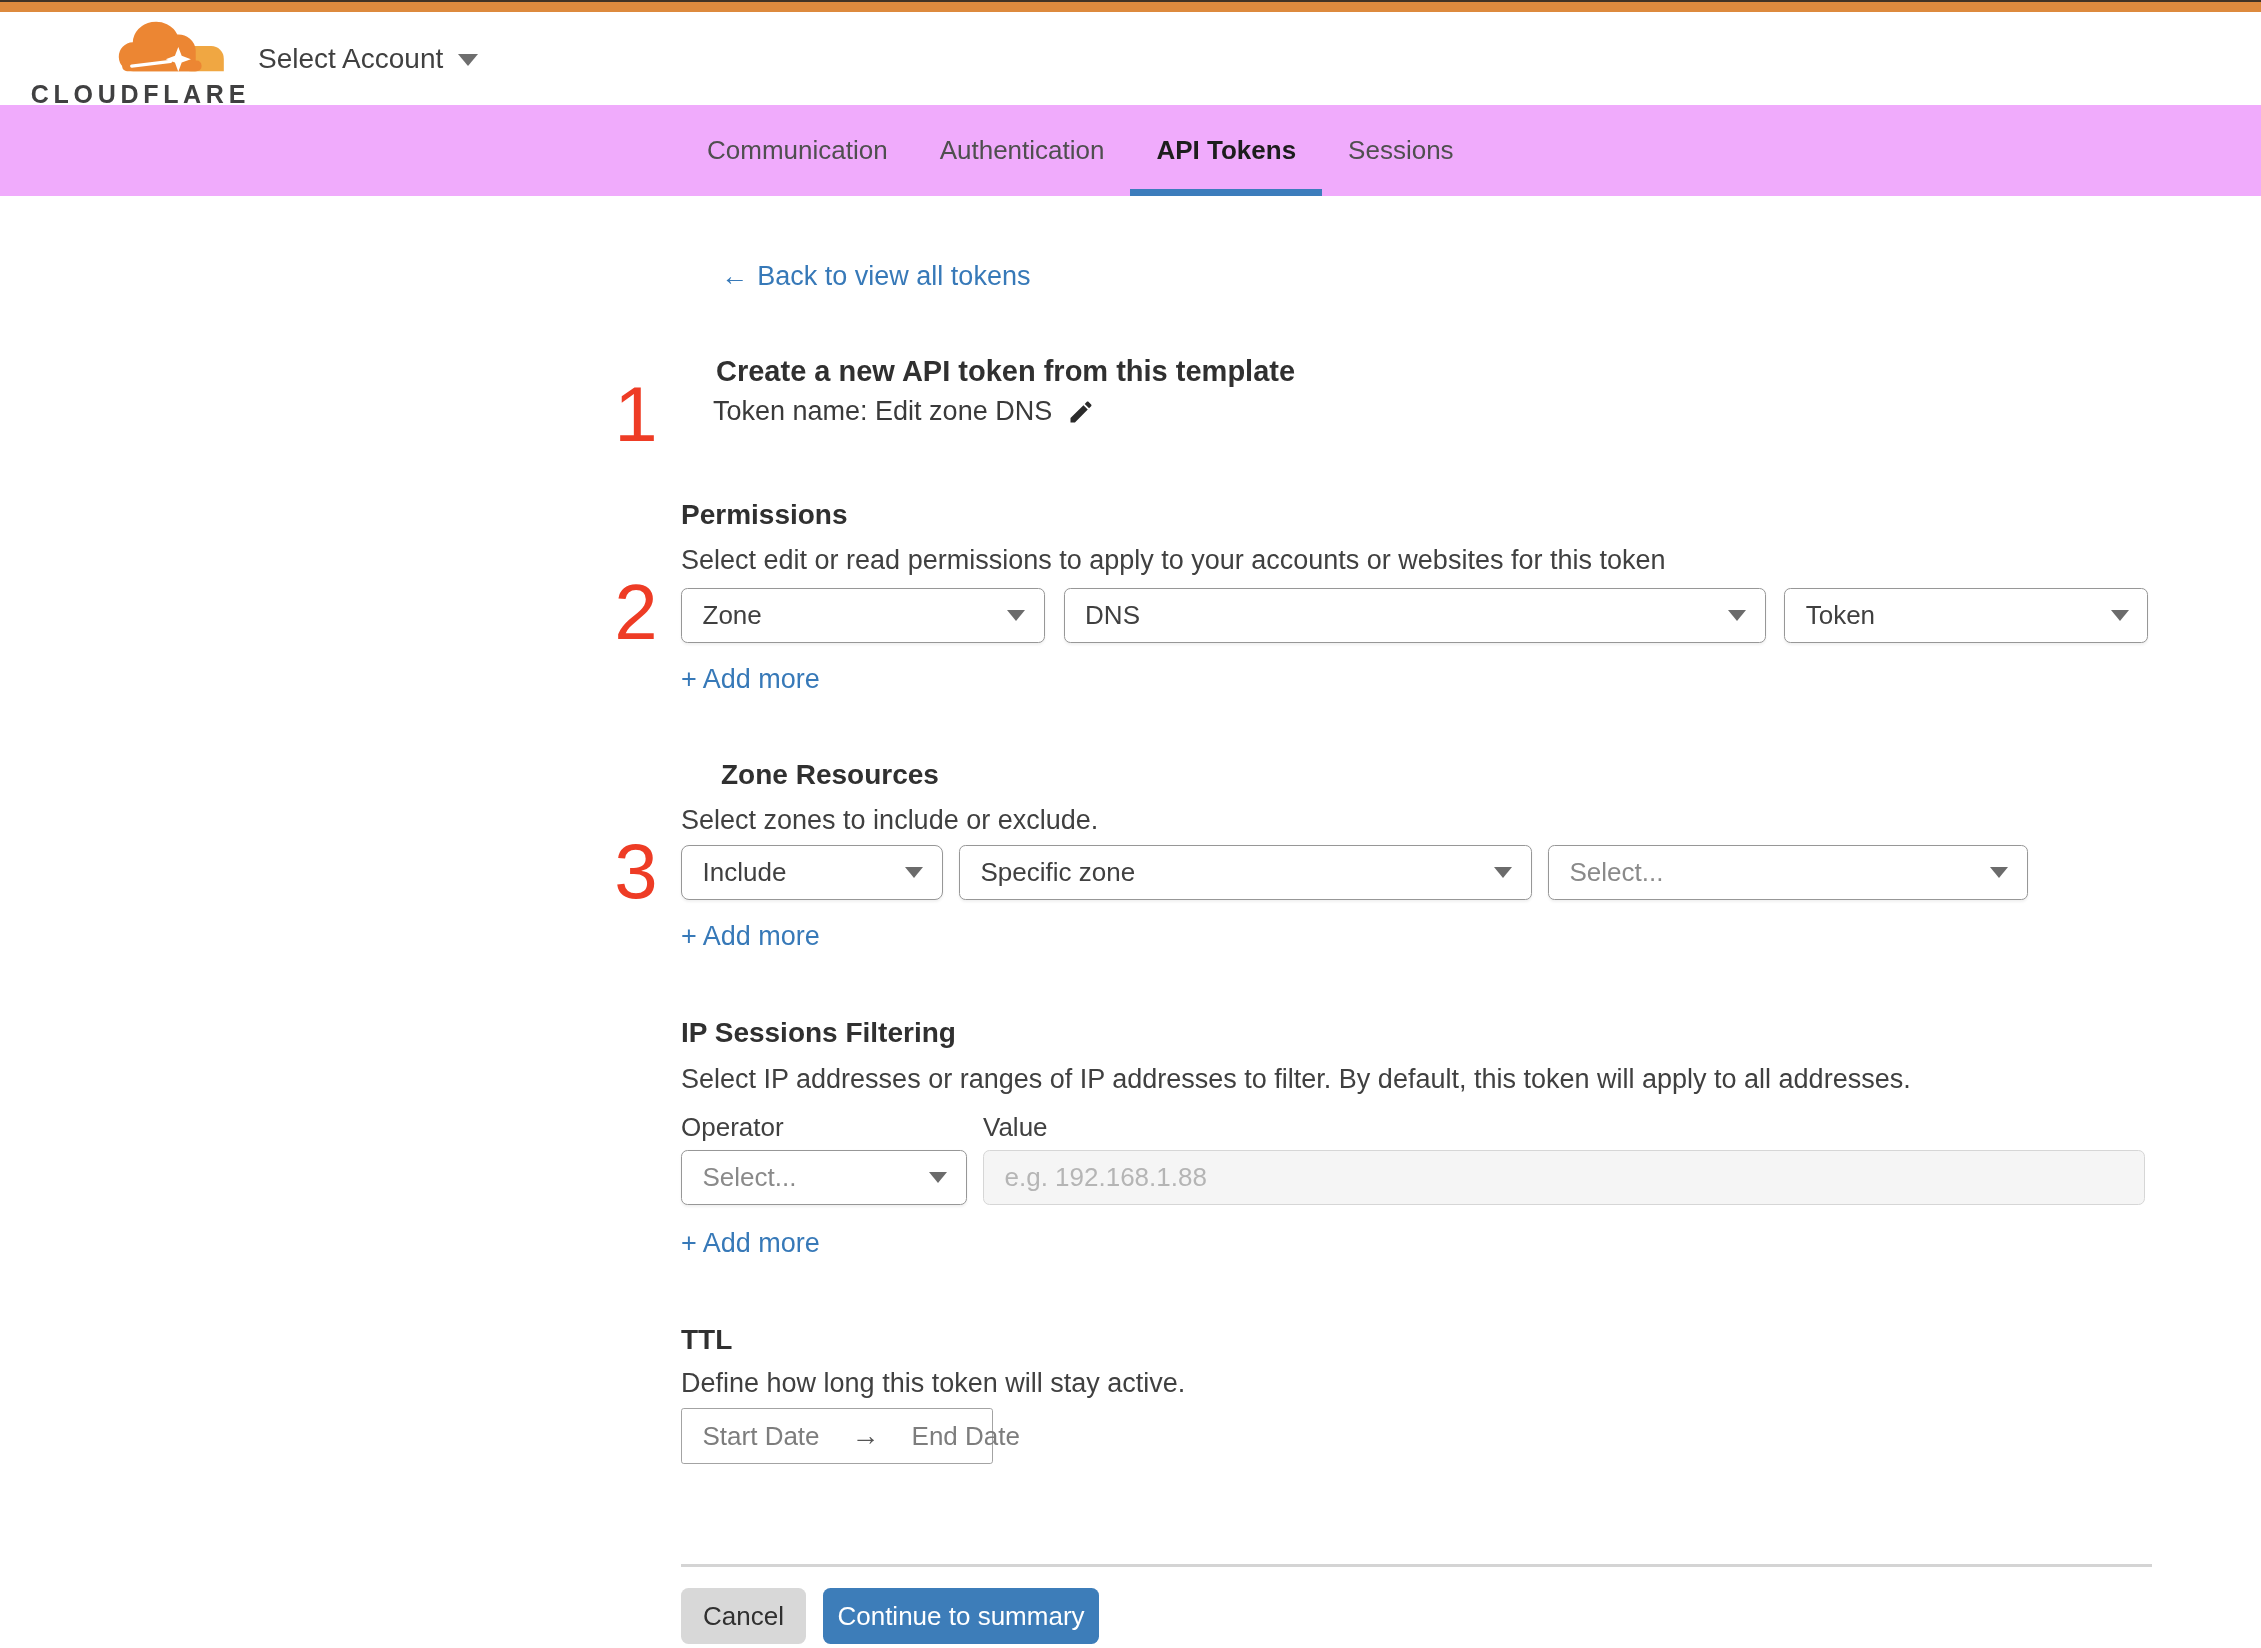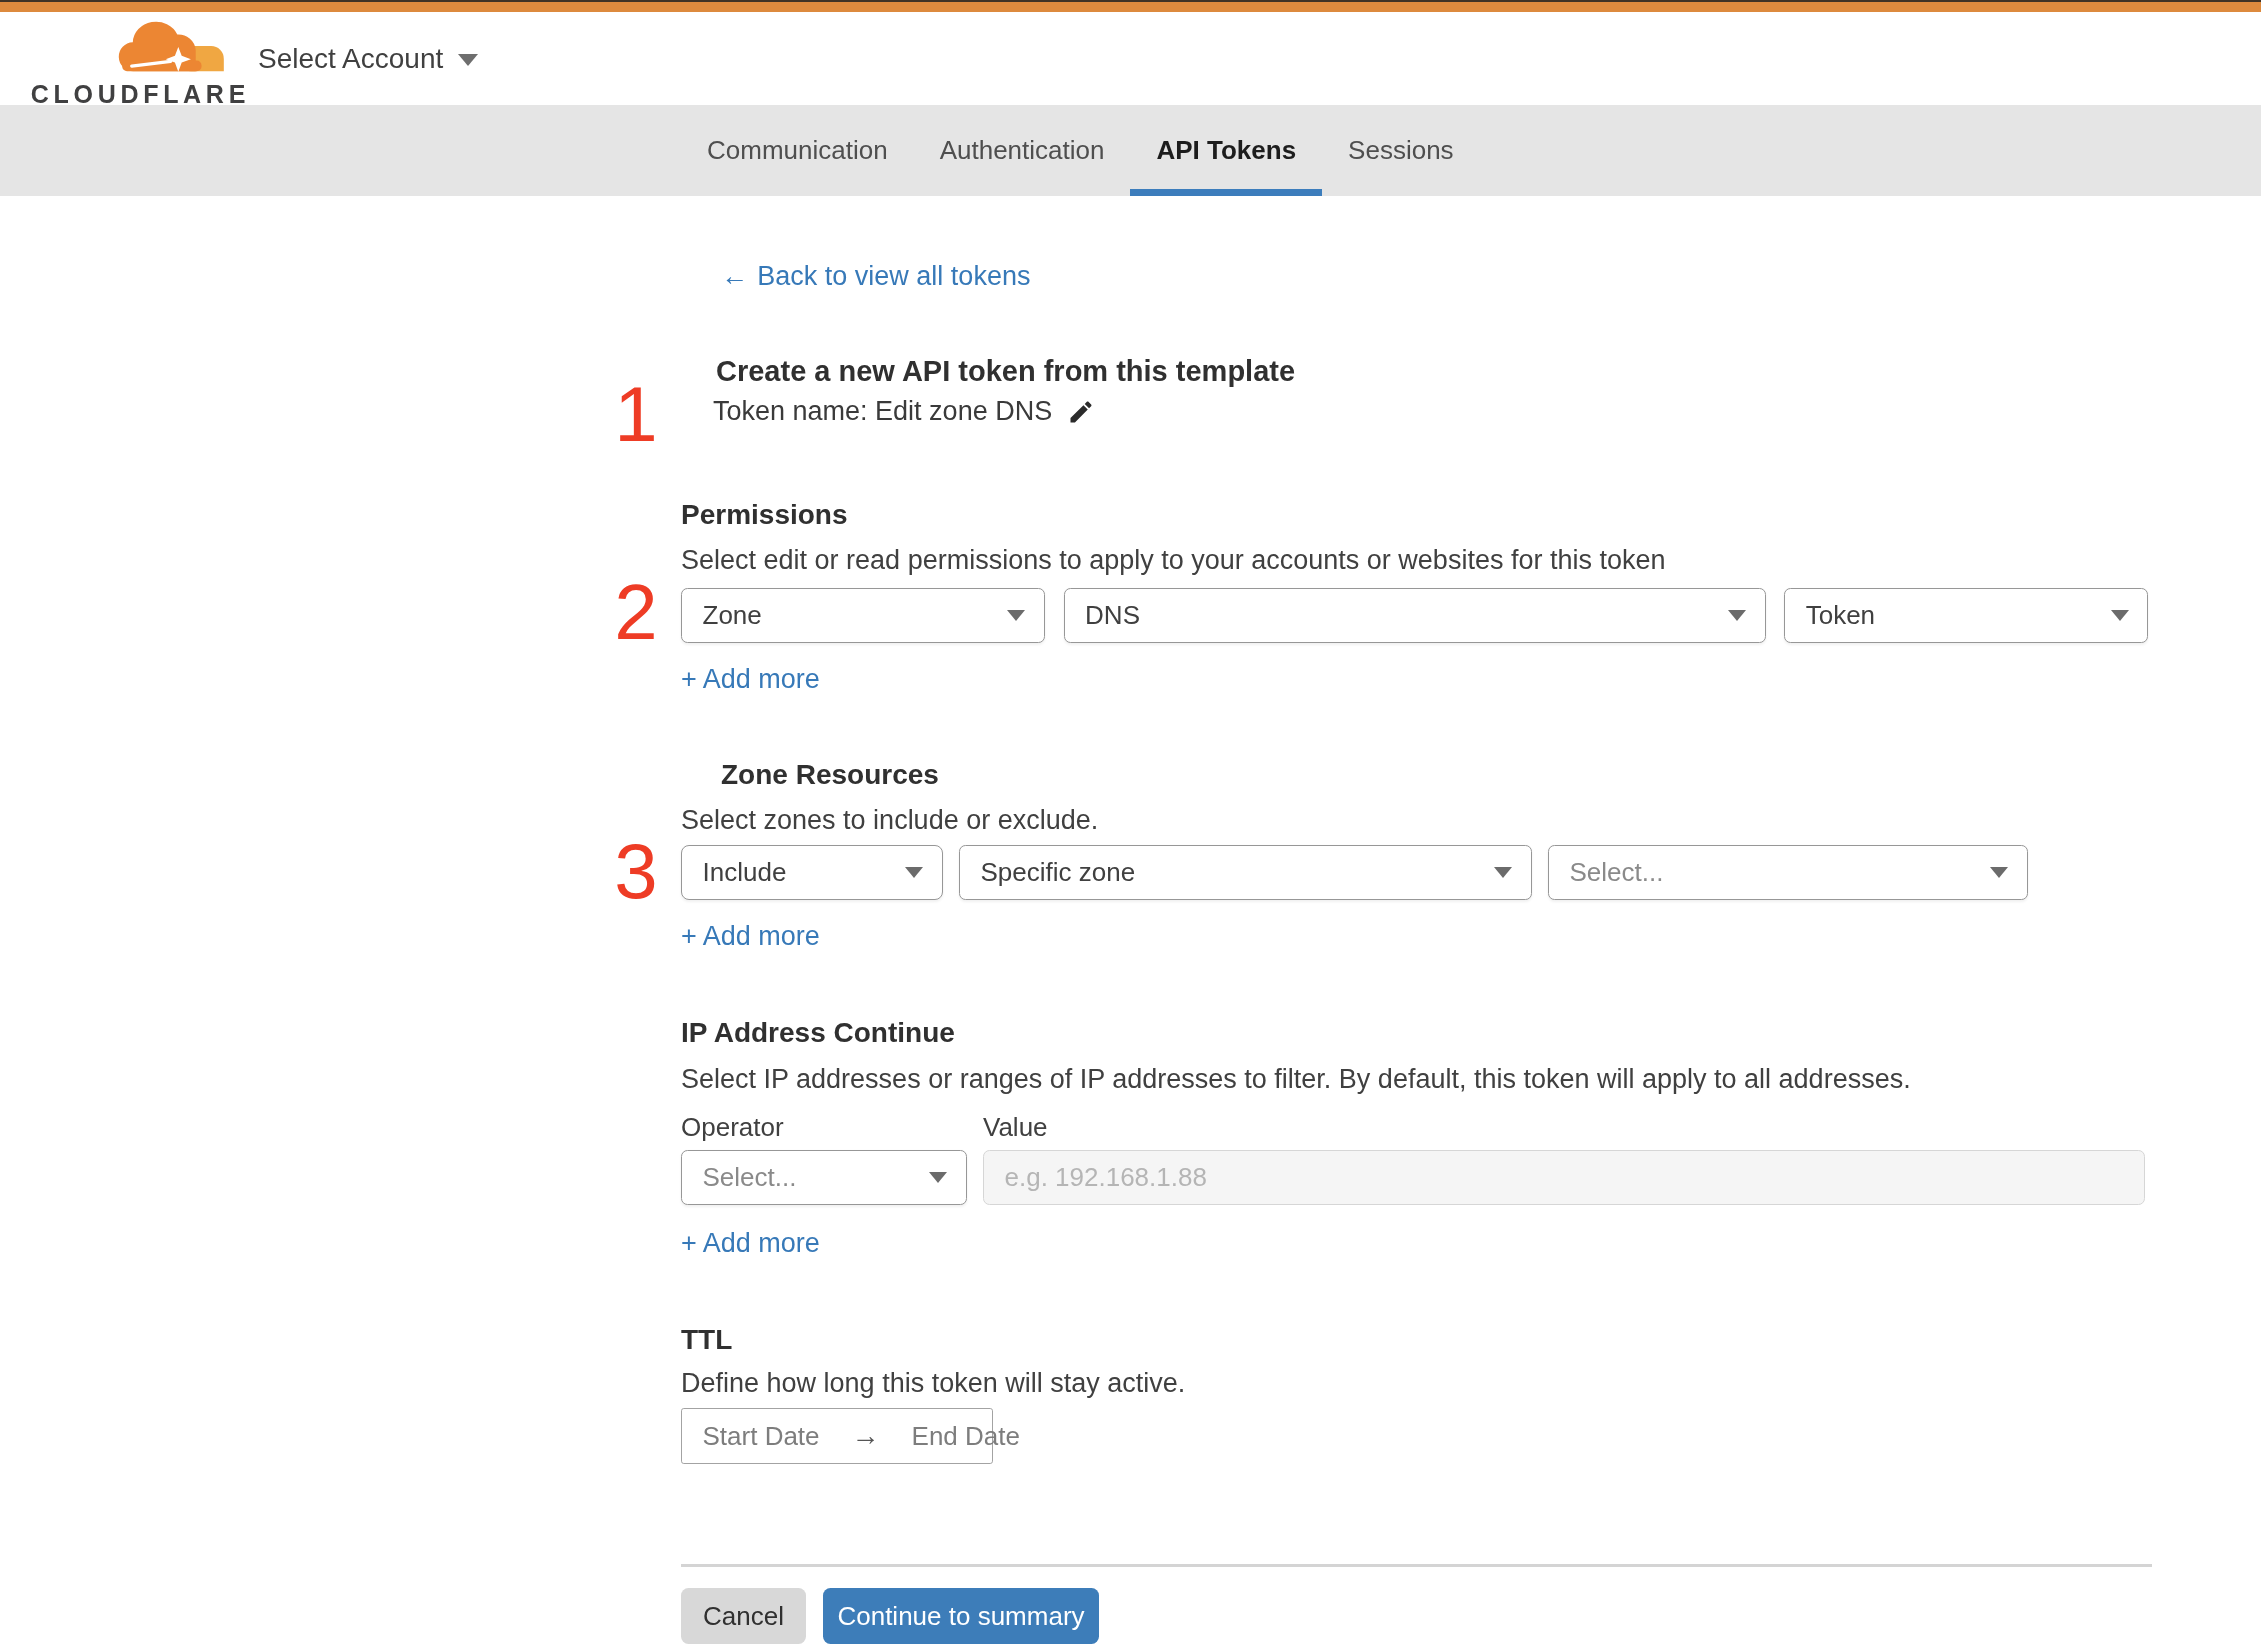--- a/index.html
+++ b/index.html
@@ -40,21 +40,21 @@
     width:0; height:0;
     border-left:10.3px solid transparent;
     border-right:10.3px solid transparent;
     border-top:12px solid #6e6e6e;
     margin-top:3.7px;
   }
 
   
   .tabstrip {
     position:absolute; top:105px; left:0; width:100%; height:91px;
-    background:#e5e5e5;
+    background:#f0abfc;
   }
   .tabs { position:absolute; left:681px; top:0; height:91px; display:flex; }
   .tab {
     position:relative; padding:0 26px; height:91px; line-height:91px;
     font-size:26px; color:#4f4f4f; white-space:nowrap;
   }
   .tab.active { color:#1d1d1d; font-weight:600; }
   .tab-underline {
     position:absolute; left:0; right:0; bottom:0; height:7.5px;
     background:#3c7dbc;
@@ -216,21 +216,21 @@
       <span class="select-value">Specific zone</span>
       <span class="chevron"></span>
     </div>
     <div class="select clickable" style="width:480px;">
       <span class="select-value placeholder">Select...</span>
       <span class="chevron"></span>
     </div>
   </div>
   <a href="#" class="link abs clickable" style="top:724px; left:0;">+ Add more</a>
 
-  <div class="h2 abs" style="top:820px; left:0;">IP Address Continue</div>
+  <div class="h2 abs" style="top:820px; left:0;">IP Sessions Filtering</div>
   <div class="desc abs" style="top:867px; left:0;">Select IP addresses or ranges of IP addresses to filter. By default, this token will apply to all addresses.</div>
   <div class="field-label abs" style="top:915px; left:0;">Operator</div>
   <div class="field-label abs" style="top:915px; left:302px;">Value</div>
   <div class="row abs" style="top:953px; left:0; gap:16px;">
     <div class="select clickable" style="width:286px;">
       <span class="select-value placeholder">Select...</span>
       <span class="chevron"></span>
     </div>
     <input class="text-input" style="width: 1162px;" disabled="" placeholder="e.g. 192.168.1.88">
   </div>

